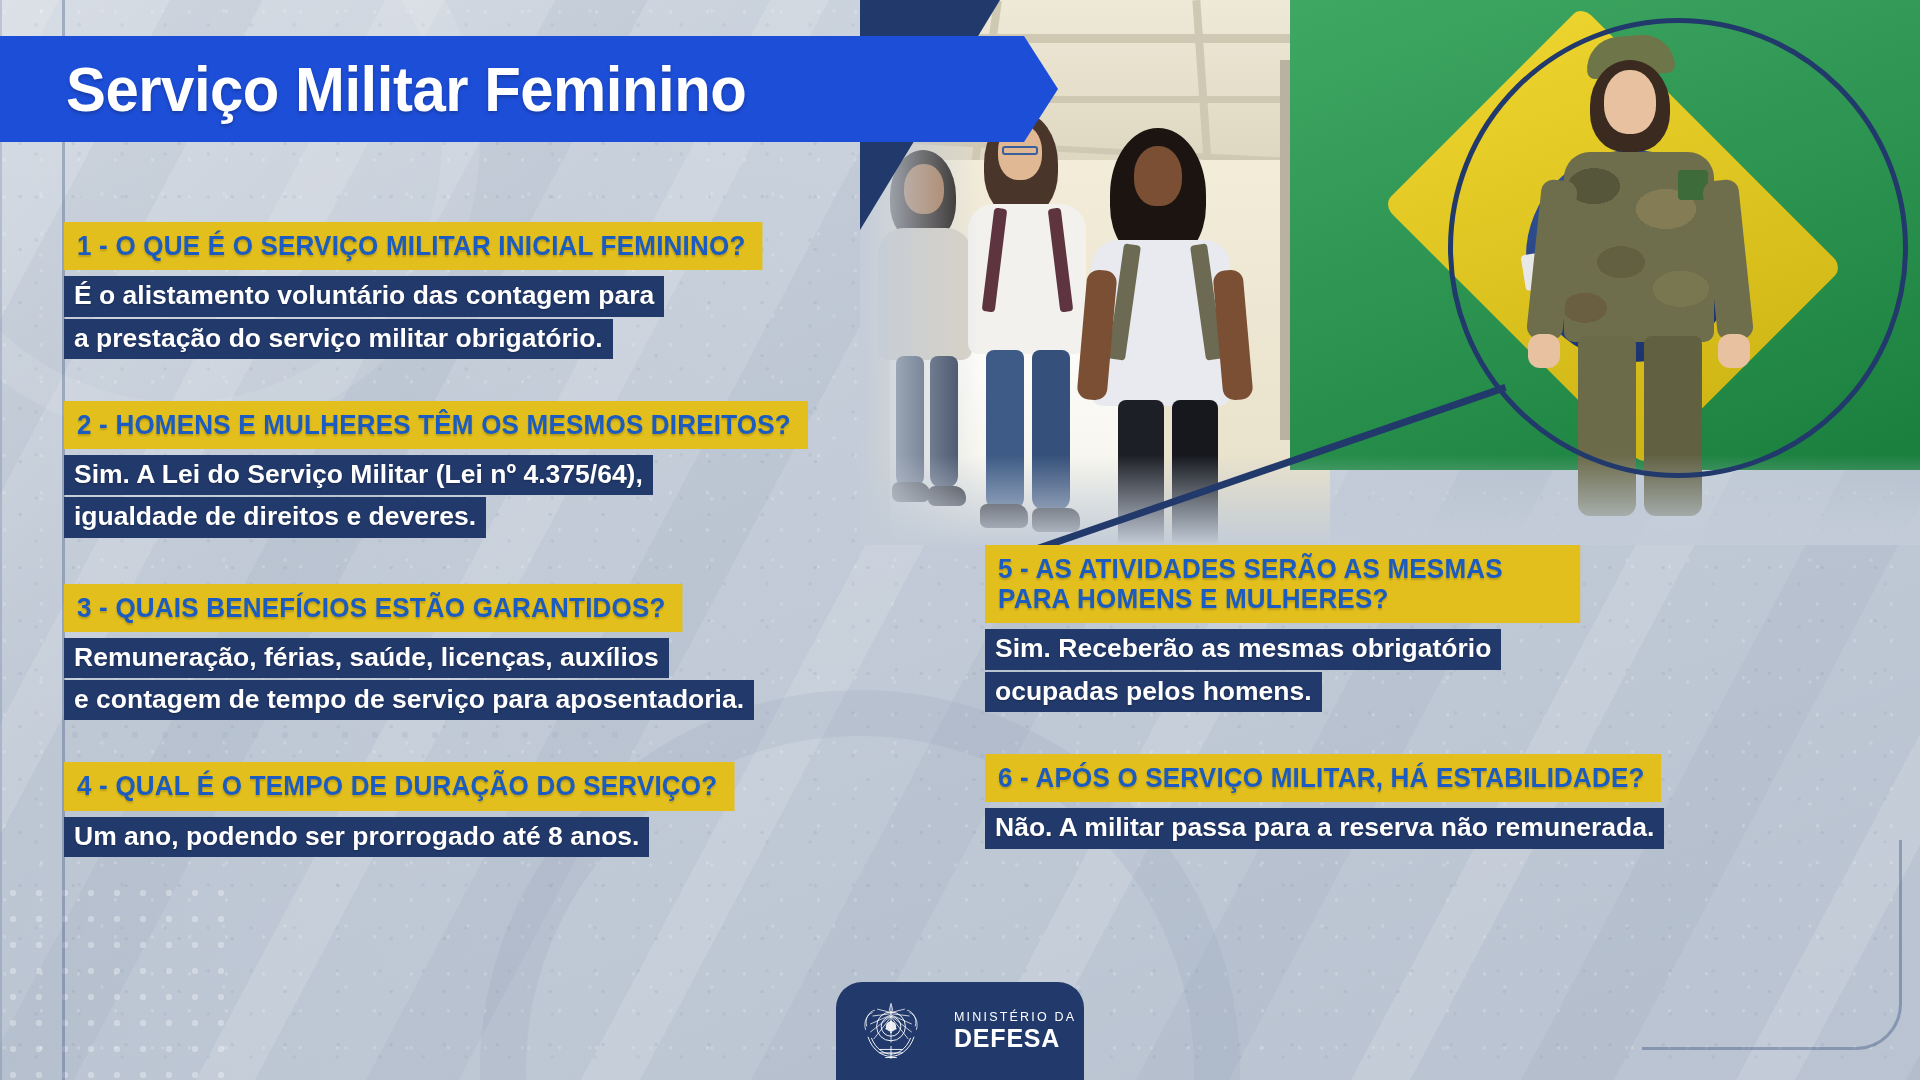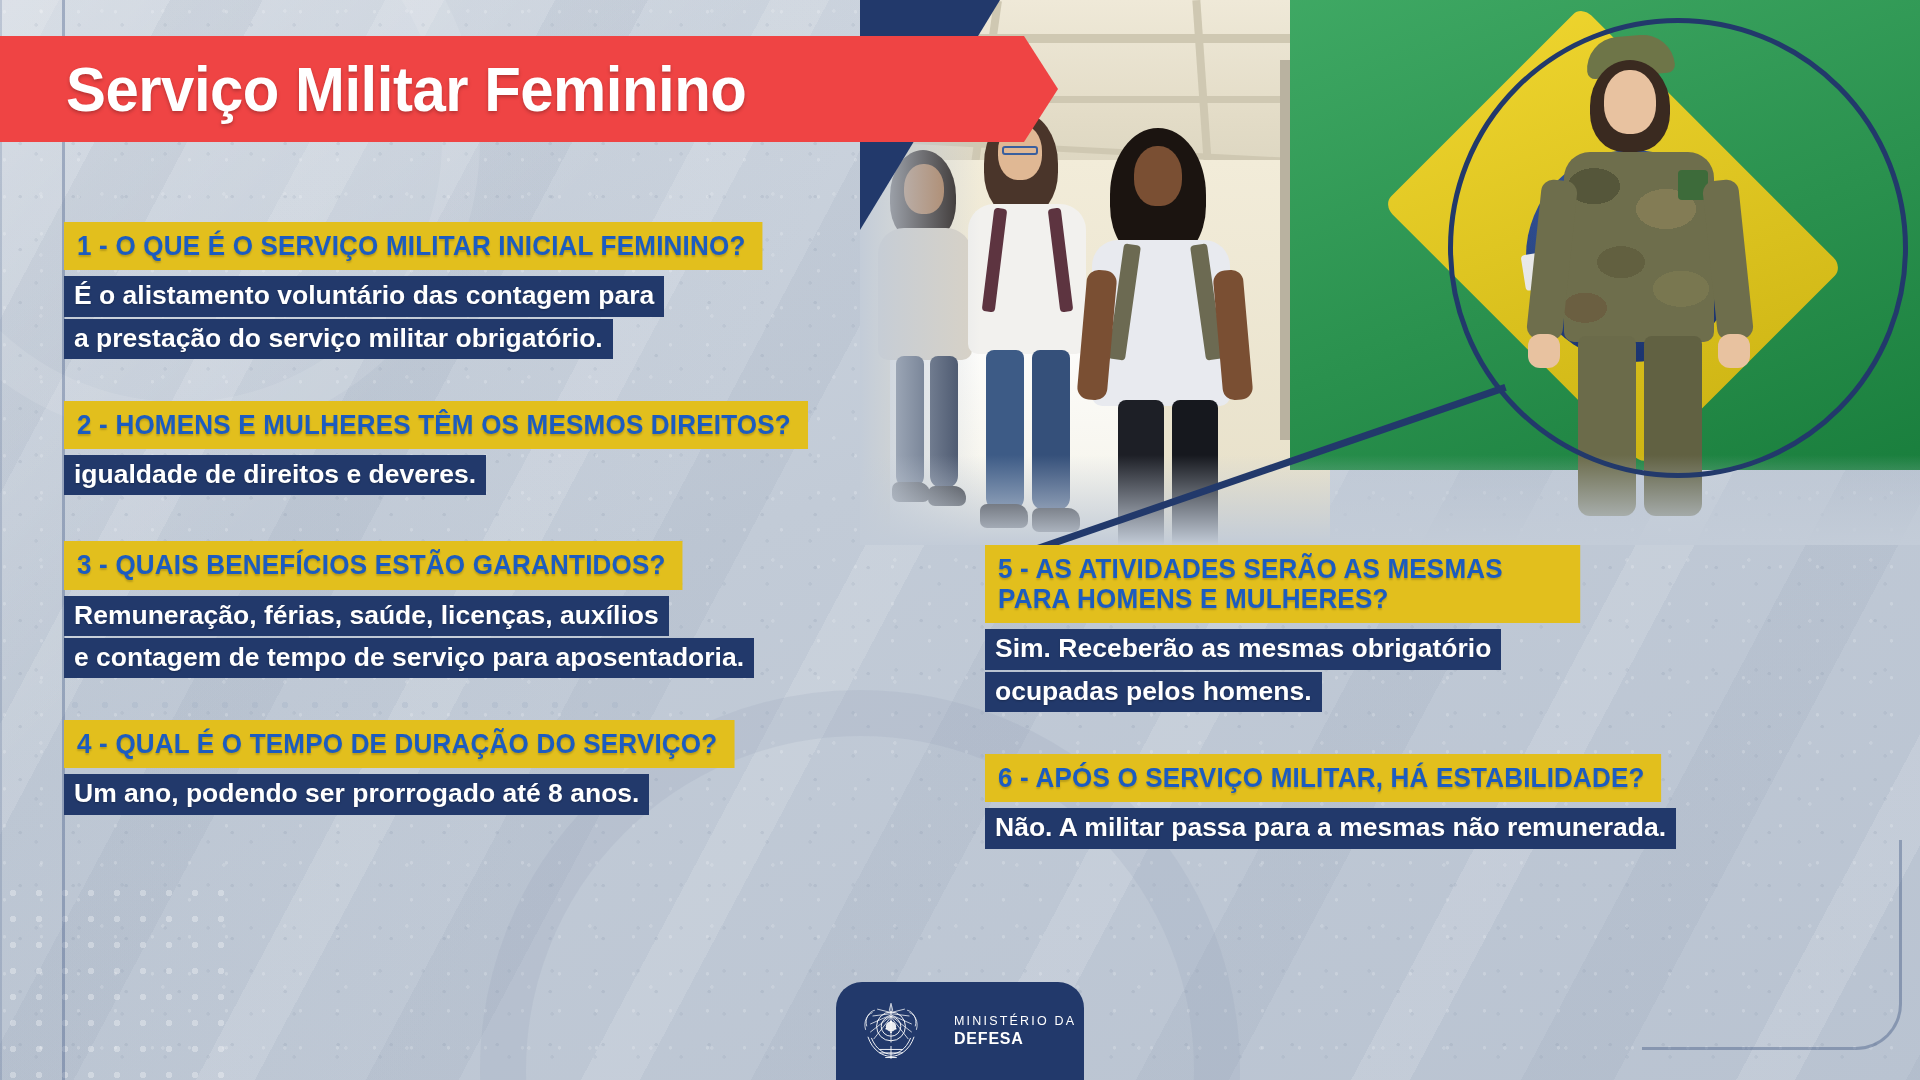--- a/index.html
+++ b/index.html
@@ -156,21 +156,21 @@
   .navy-swoosh {
     position:absolute; left:1015px; top:330px; width:520px; height:230px;
     border-bottom:7px solid #22396b;
     transform:rotate(-19deg);
     transform-origin:left bottom;
   }
 
   
   .title-banner {
     position:absolute; left:0px; top:36px; width:1058px; height:106px;
-    background:#ef4444;
+    background:#1d4ed8;
     display:flex; align-items:center;
     clip-path:polygon(0 0, calc(100% - 34px) 0, 100% 50%, calc(100% - 34px) 100%, 0 100%);
     z-index:6;
   }
   .title-banner h1 {
     margin-left:66px;
     color:#ffffff;
     font-size:63px;
     font-weight:700;
     letter-spacing:-0.5px;
@@ -228,21 +228,21 @@
     position:absolute; left:836px; bottom:0; width:248px; height:98px;
     background:#22396b;
     border-top-left-radius:26px; border-top-right-radius:26px;
     display:flex; align-items:center; gap:14px;
     padding-left:26px;
     z-index:7;
   }
   .coa { width:58px; height:60px; flex:0 0 58px; }
   .logo-txt { color:#fff; line-height:1;margin-left:20px; }
   .logo-txt .l1 { font-size:12.5px; letter-spacing:2.2px; font-weight:400; display:block; margin-bottom:3px; }
-  .logo-txt .l2 { font-size:16px; letter-spacing:.8px; font-weight:700; display:block; }
+  .logo-txt .l2 { font-size:25px; letter-spacing:.8px; font-weight:700; display:block; }
 </style>
 </head>
 <body>
 
 <div class="bg"></div>
 <div class="bg-diag"></div>
 <div class="bg-noise"></div>
 <div class="bg-arc"></div>
 <div class="bg-arc2"></div>
 <div class="bg-dots"></div>
@@ -354,20 +354,21 @@
       <div class="a-line">É o alistamento voluntário das contagem para</div>
       <div class="a-line">a prestação do serviço militar obrigatório.</div>
     </div>
   </div>
 
   <div class="gap-1"></div>
 
   <div class="faq">
     <div class="q-bar">2 - HOMENS E MULHERES TÊM OS MESMOS DIREITOS?</div>
     <div class="a-lines">
+      <div class="a-line">Sim. A Lei do Serviço Militar (Lei nº 4.375/64),</div>
       <div class="a-line">igualdade de direitos e deveres.</div>
     </div>
   </div>
 
   <div class="gap-2"></div>
 
   <div class="faq">
     <div class="q-bar">3 - QUAIS BENEFÍCIOS ESTÃO GARANTIDOS?</div>
     <div class="a-lines">
       <div class="a-line">Remuneração, férias, saúde, licenças, auxílios</div>
@@ -394,21 +395,21 @@
       <div class="a-line">Sim. Receberão as mesmas obrigatório</div>
       <div class="a-line">ocupadas pelos homens.</div>
     </div>
   </div>
 
   <div class="gap-r"></div>
 
   <div class="faq">
     <div class="q-bar">6 - APÓS O SERVIÇO MILITAR, HÁ ESTABILIDADE?</div>
     <div class="a-lines">
-      <div class="a-line">Não. A militar passa para a mesmas não remunerada.</div>
+      <div class="a-line">Não. A militar passa para a reserva não remunerada.</div>
     </div>
   </div>
 
 </div>
 
 <div class="footer-logo">
   <svg class="coa" viewBox="0 0 100 104">
     <g fill="none" stroke="#ffffff" stroke-width="1.6">
       <circle cx="50" cy="44" r="25"></circle>
       <circle cx="50" cy="44" r="17"></circle>

